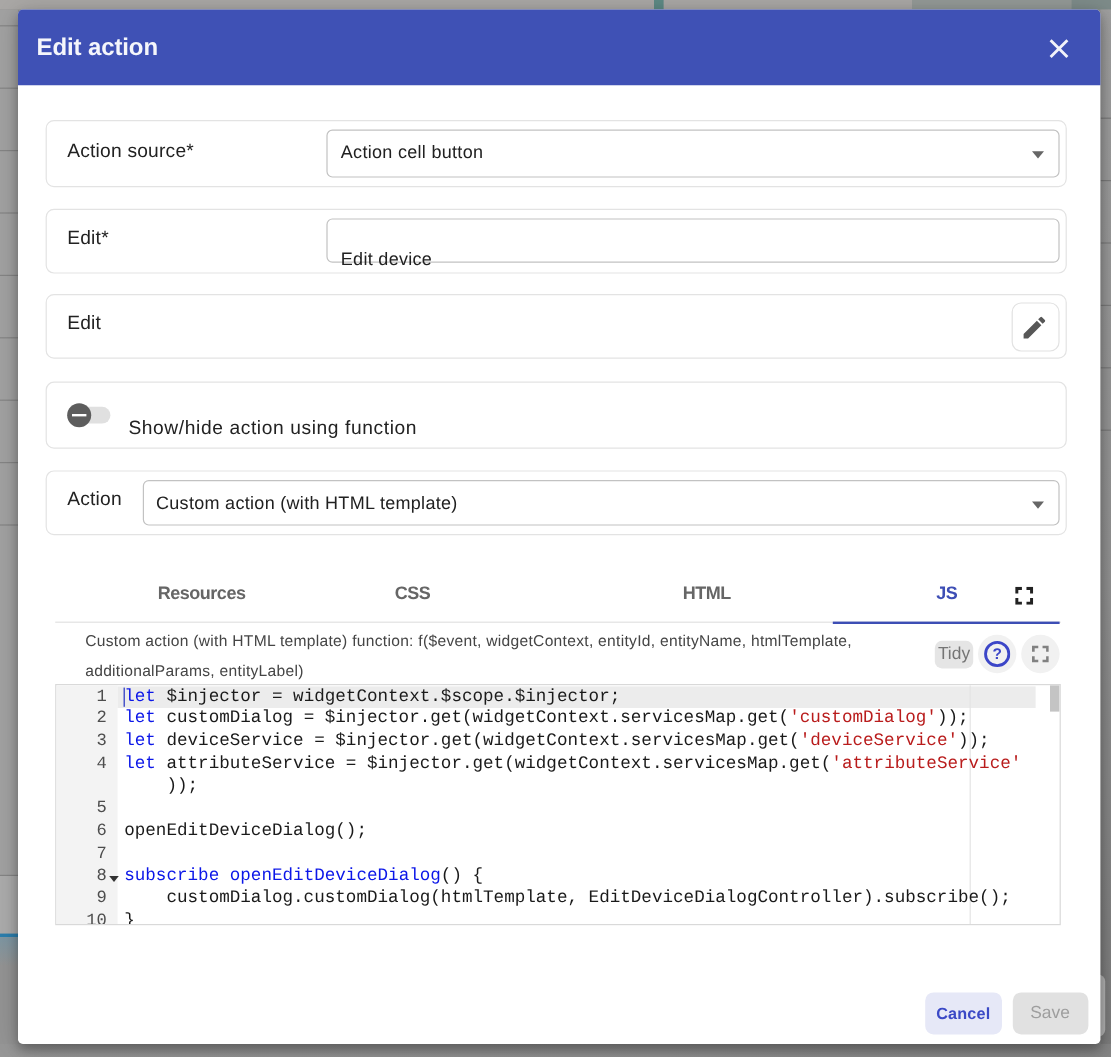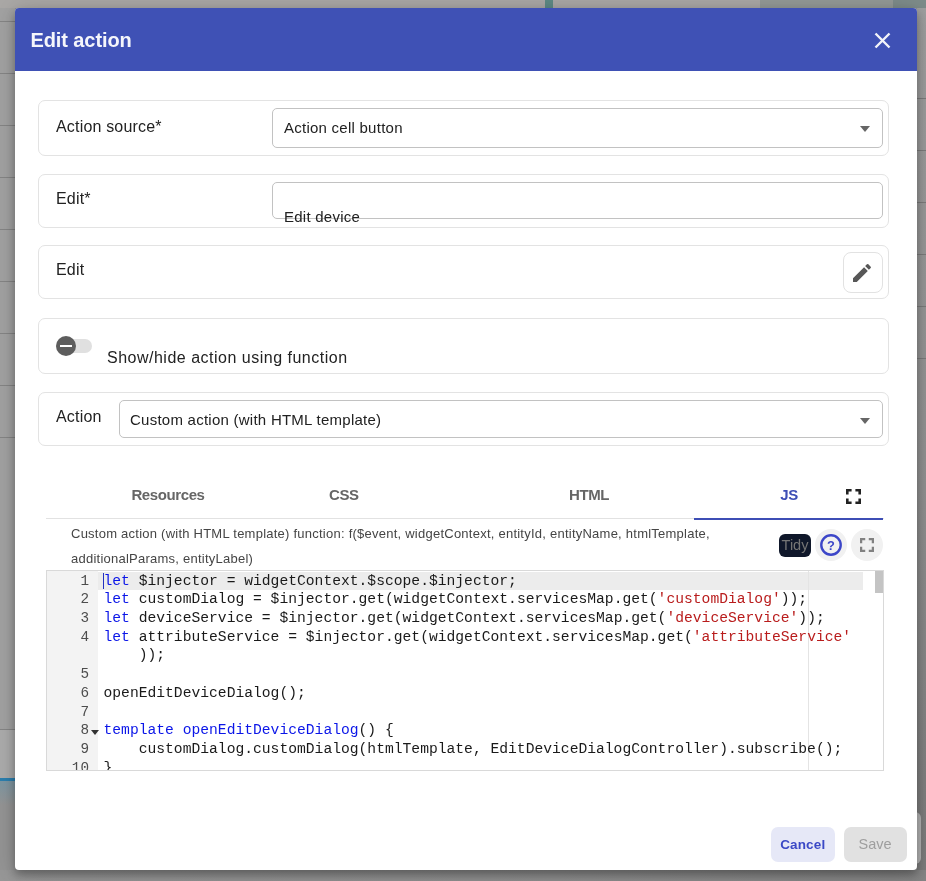--- a/index.html
+++ b/index.html
@@ -112,21 +112,21 @@
 <div class="abs tab" style="left:329px;top:485.5px;width:114px;text-align:left;">CSS</div>
 <div class="abs tab" style="left:532px;top:485.5px;width:114px;text-align:center;">HTML</div>
 <div class="abs tab" style="left:732px;top:485.5px;width:114px;text-align:center;color:#3d4eb5;">JS</div>
 <svg class="abs" style="left:845.5px;top:488.8px" width="15" height="15" viewBox="0 0 15 15">
   <path fill="#222" d="M0 0h5.6v2.6H2.6v3H0zM9.4 0H15v5.6h-2.6V2.6H9.4zM0 9.4h2.6v3h3V15H0zM12.4 9.4H15V15H9.4v-2.6h3z"></path>
 </svg>
 <div class="abs" style="left:46px;top:518px;width:838px;height:1px;background:#e2e2e2;"></div>
 <div class="abs" style="left:694px;top:517.5px;width:189px;height:2.6px;background:#3d4eb5;"></div>
 
 <div class="abs" style="left:47px;top:521px;width:720px;font-size:13px;line-height:25.4px;letter-spacing:.24px;color:#454545;margin-left:24px;">Custom action (with HTML template) function: f($event, widgetContext, entityId, entityName, htmlTemplate,<br>additionalParams, entityLabel)</div>
-<div class="abs" style="left:779px;top:534.3px;width:32px;height:22.4px;background:#0f172a;border-radius:6px;text-align:center;line-height:22.4px;font-size:14.5px;color:#757575;">Tidy</div>
+<div class="abs" style="left:779px;top:534.3px;width:32px;height:22.4px;background:#e5e5e5;border-radius:6px;text-align:center;line-height:22.4px;font-size:14.5px;color:#757575;">Tidy</div>
 <div class="abs" style="left:815px;top:529px;width:32px;height:32px;background:#f1f1f1;border-radius:50%;"></div>
 <div class="abs" style="left:851px;top:529px;width:32px;height:32px;background:#f1f1f1;border-radius:50%;"></div>
 <svg class="abs" style="left:820.3px;top:534.2px" width="22" height="22" viewBox="0 0 24 24">
   <circle cx="12" cy="12" r="10.6" fill="none" stroke="#3c46c8" stroke-width="2.6"></circle>
   <text x="12" y="17" text-anchor="middle" font-size="14" font-weight="bold" fill="#3c46c8" font-family="Liberation Sans">?</text>
 </svg>
 <svg class="abs" style="left:860.2px;top:537.5px" width="14" height="14" viewBox="0 0 15 15">
   <path fill="#818181" d="M0 0h5.6v2.4H2.4v3.2H0zM9.4 0H15v5.6h-2.4V2.4H9.4zM0 9.4h2.4v3.2h3.2V15H0zM12.6 9.4H15V15H9.4v-2.4h3.2z"></path>
 </svg>
 
@@ -137,21 +137,21 @@
   <div class="abs" style="left:828px;top:0;width:8px;height:22px;background:#c4c4c4;"></div>
   <div class="abs gut" style="left:0;top:0.5px;width:42px;">1<br>2<br>3<br>4<br><br>5<br>6<br>7<br>8<br>9<br>10</div>
   <div class="abs cm" style="left:56.5px;top:0.5px;color:#1a1a1a;line-height:18.73px;"><span class="kw">let</span> $injector = widgetContext.$scope.$injector;
 <span class="kw">let</span> customDialog = $injector.get(widgetContext.servicesMap.get(<span class="str">'customDialog'</span>));
 <span class="kw">let</span> deviceService = $injector.get(widgetContext.servicesMap.get(<span class="str">'deviceService'</span>));
 <span class="kw">let</span> attributeService = $injector.get(widgetContext.servicesMap.get(<span class="str">'attributeService'</span>
     ));
 
 openEditDeviceDialog();
 
-<span class="kw">template</span> <span class="kw">openEditDeviceDialog</span>() {
+<span class="kw">subscribe</span> <span class="kw">openEditDeviceDialog</span>() {
     customDialog.customDialog(htmlTemplate, EditDeviceDialogController).subscribe();
 }</div>
   <div class="abs" style="left:44px;top:159px;width:0;height:0;border-left:4.5px solid transparent;border-right:4.5px solid transparent;border-top:5.5px solid #333;"></div>
   <div class="abs" style="left:55.5px;top:2px;width:1.5px;height:16px;background:#2230c0;"></div>
 </div>
 
 <div class="abs" style="left:771px;top:827px;width:63.5px;height:35px;background:#e6e8f7;border-radius:7px;text-align:center;line-height:35.8px;font-size:13.5px;font-weight:bold;letter-spacing:.15px;color:#3b49c6;">Cancel</div>
 <div class="abs" style="left:843.5px;top:827px;width:63px;height:35px;background:#e1e1e1;border-radius:7px;text-align:center;line-height:35.8px;font-size:14.5px;color:#9e9e9e;">Save</div>
 
 </body></html>

